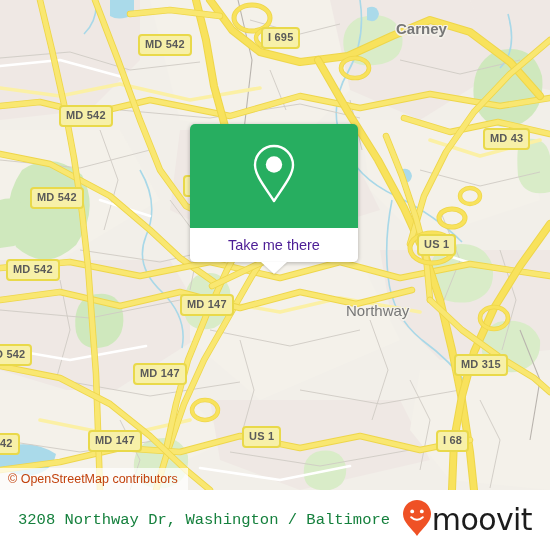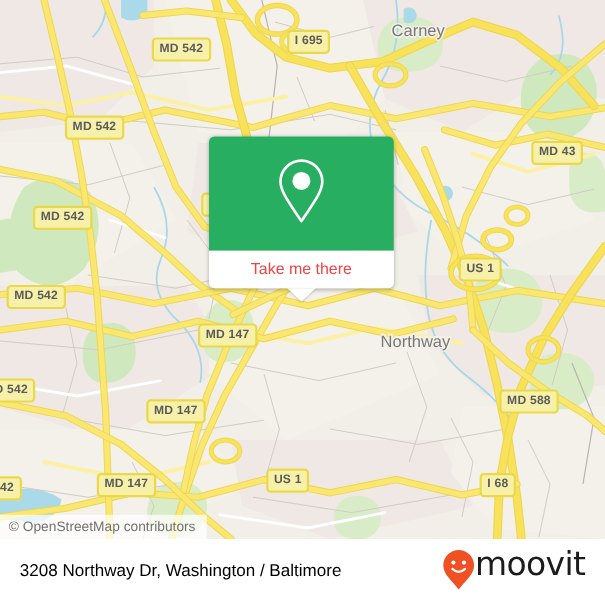--- a/index.html
+++ b/index.html
@@ -79,21 +79,21 @@
   #card-bottom {
     background: #ffffff;
     height: 34px;
     border-radius: 0 0 5px 5px;
     display: flex;
     align-items: center;
     justify-content: center;
     position: relative;
   }
   #card-label {
-    color: #ef4444;
+    color: #4c1d95;
     font-size: 14.5px;
     font-family: "Liberation Sans", sans-serif;
   }
   #card-tail {
     position: absolute;
     left: 50%;
     margin-left: -13px;
     bottom: -12px;
     width: 0;
     height: 0;
@@ -106,21 +106,21 @@
   
   #attribution {
     position: absolute;
     left: 0;
     top: 468px;
     height: 22px;
     padding: 0 10px 0 8px;
     display: flex;
     align-items: center;
     background: rgba(255,255,255,0.72);
-    color: #737373;
+    color: #c2410c;
     font-size: 12.5px;
     z-index: 30;
     font-family: "Liberation Sans", sans-serif;
   }
 
   
   #footer {
     position: absolute;
     left: 0;
     top: 490px;
@@ -128,28 +128,28 @@
     height: 60px;
     background: #ffffff;
     display: flex;
     align-items: center;
     justify-content: space-between;
     padding: 0 18px;
     box-sizing: border-box;
     z-index: 50;
   }
   #footer-address {
-    color: #000000;
+    color: #15803d;
     font-size: 15.5px;
     white-space: nowrap;
-    font-family: Liberation Sans, sans-serif;
+    font-family: Liberation Mono, monospace;
   }
   #brand {
     display: flex;
-    align-items: flex-start;
+    align-items: center;
     gap: 0;
   }
   #brand-word {
     color: #1c1c1c;
     font-size: 30px;
     letter-spacing: -0.6px;
     font-family: "DejaVu Sans", sans-serif;
     line-height: 1;
   }
 </style>
@@ -357,34 +357,34 @@
             <ellipse cx="494" cy="318" rx="14" ry="11" fill="none" stroke="#eed64a" stroke-width="4.6"></ellipse>
             <ellipse cx="494" cy="318" rx="14" ry="11" fill="none" stroke="#f8e25c" stroke-width="3"></ellipse>
 
             <ellipse cx="205" cy="410" rx="13" ry="10" fill="none" stroke="#eed64a" stroke-width="4.4"></ellipse>
             <ellipse cx="205" cy="410" rx="13" ry="10" fill="none" stroke="#f8e25c" stroke-width="3"></ellipse>
           </g>
         </g>
       </g>
     </svg>
 
-    <div class="place-label" style="left:356px; top:20px;">Carney</div>
+    <div class="place-label" style="left:396px; top:20px;font-weight:bold;">Carney</div>
     <div class="place-label" style="left:346px; top:302px;">Northway</div>
 
     <div class="shield" style="left:138px; top:34px;">MD 542</div>
     <div class="shield" style="left:261px; top:27px;">I 695</div>
     <div class="shield" style="left:59px;  top:105px;">MD 542</div>
     <div class="shield" style="left:459px; top:128px;margin-left:24px;">MD 43</div>
     <div class="shield" style="left:135px; top:175px;margin-left:48px;">MD 41</div>
     <div class="shield" style="left:30px;  top:187px;">MD 542</div>
     <div class="shield" style="left:417px; top:234px;">US 1</div>
     <div class="shield" style="left:6px;   top:259px;">MD 542</div>
     <div class="shield" style="left:180px; top:294px;">MD 147</div>
     <div class="shield" style="left:-12px; top:344px;">D 542</div>
-    <div class="shield" style="left:454px; top:354px;">MD 588</div>
+    <div class="shield" style="left:454px; top:354px;">MD 315</div>
     <div class="shield" style="left:133px; top:363px;">MD 147</div>
     <div class="shield" style="left:88px;  top:430px;">MD 147</div>
     <div class="shield" style="left:-7px;  top:433px;">42</div>
     <div class="shield" style="left:242px; top:426px;">US 1</div>
     <div class="shield" style="left:436px; top:430px;">I 68</div>
   </div>
 
   <div id="info-card">
     <div id="card-top">
       <span>

